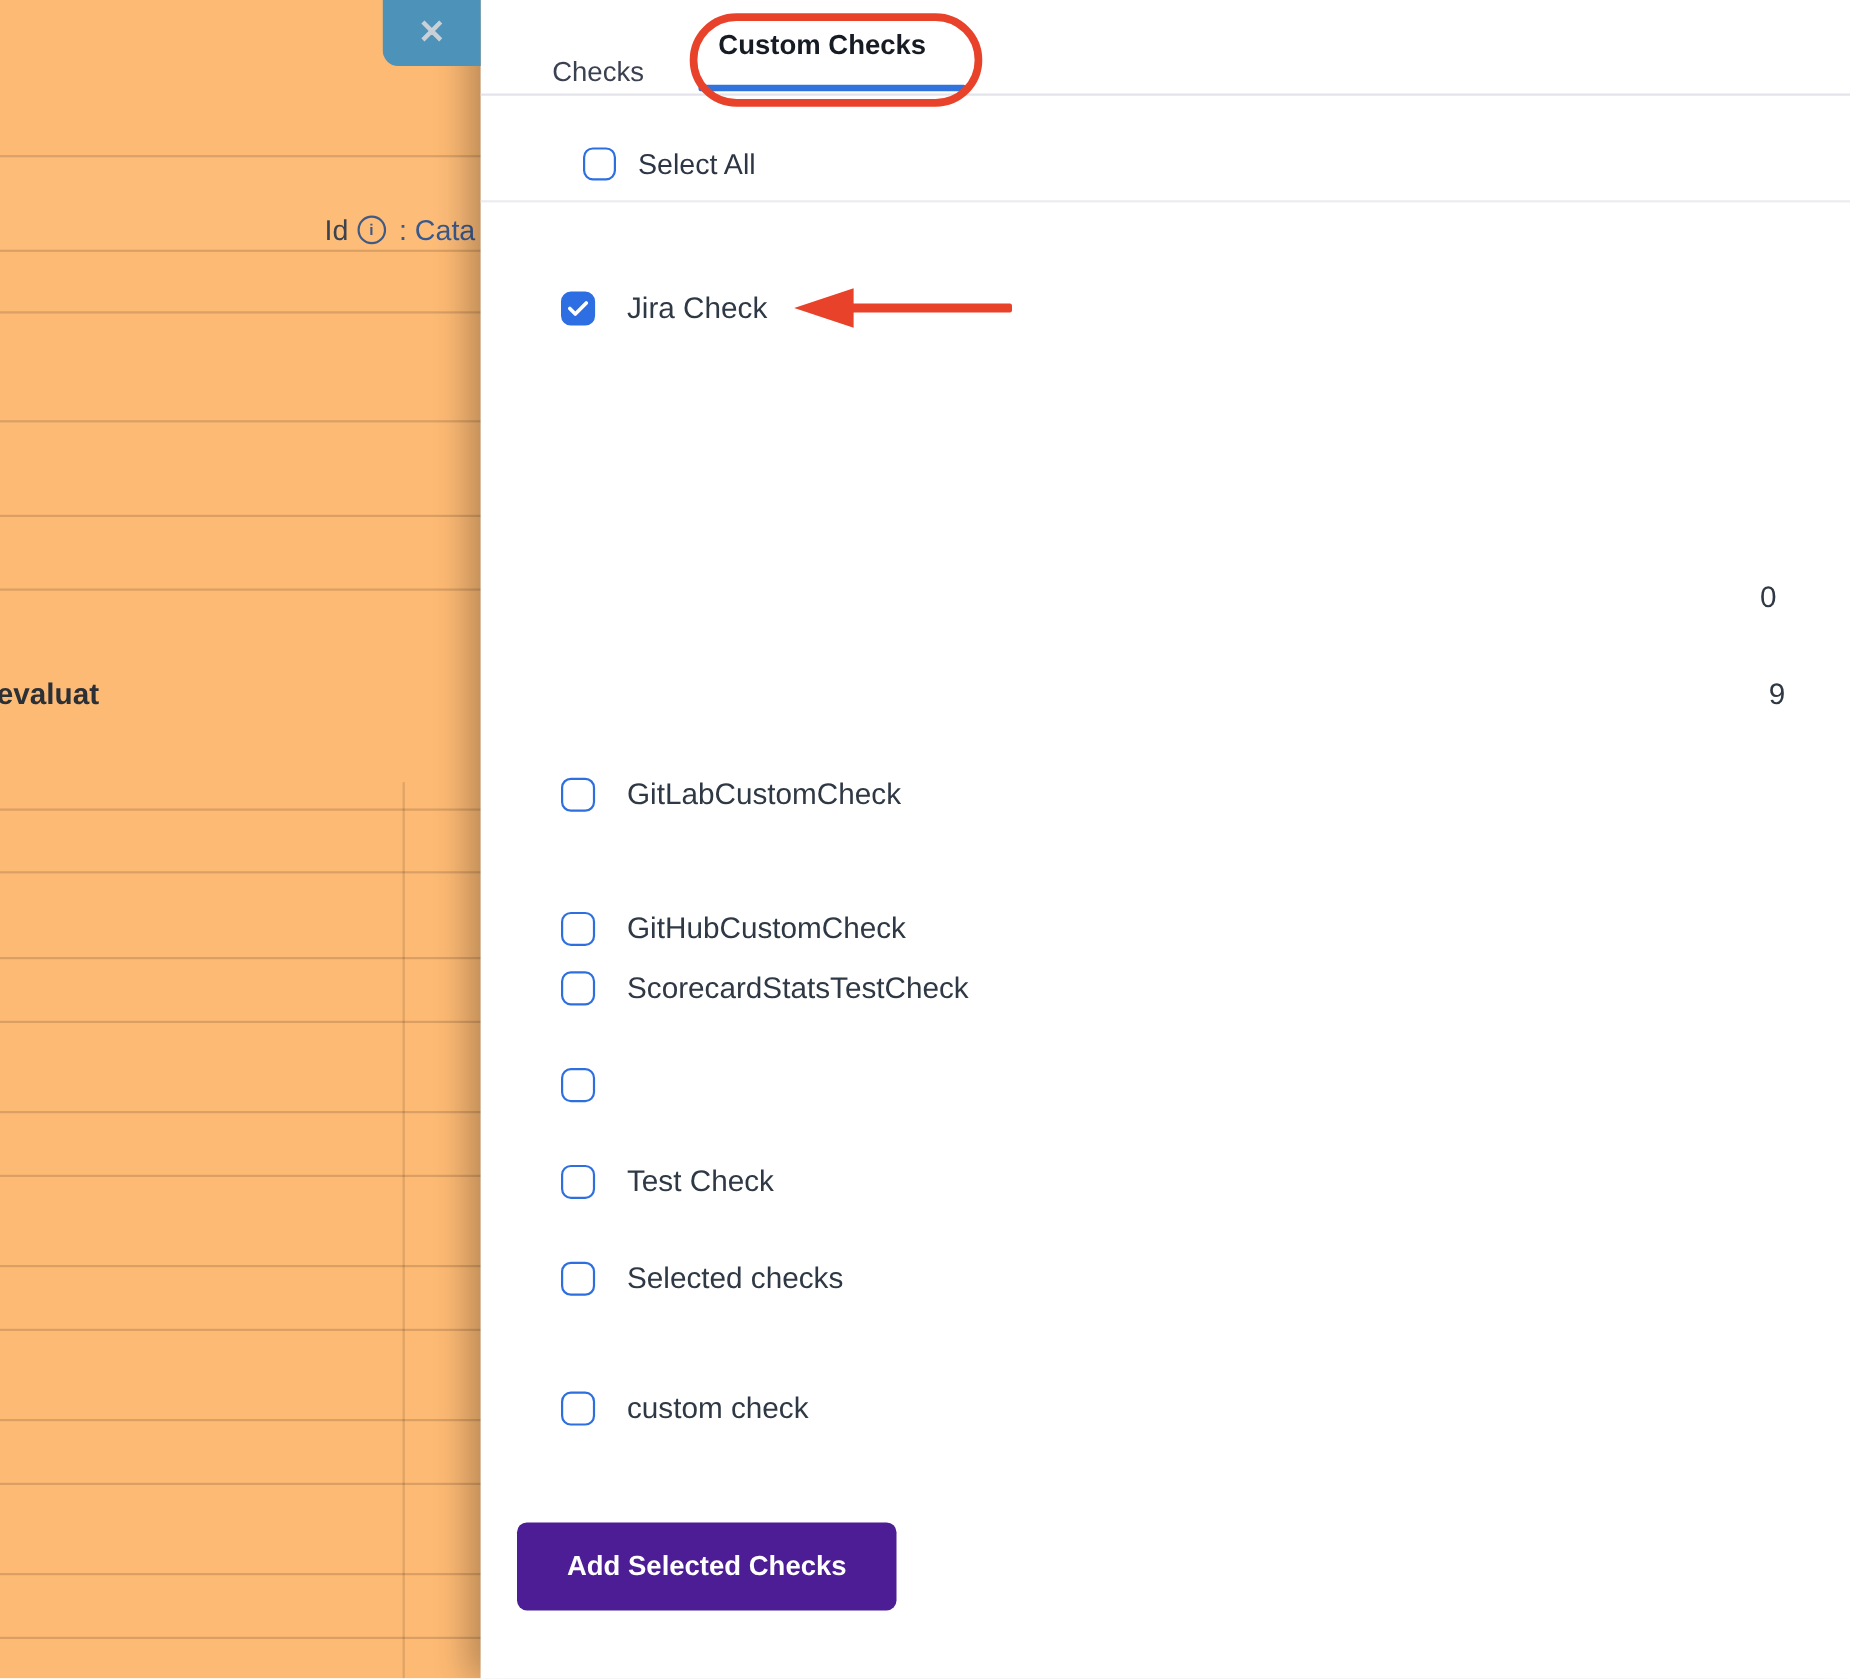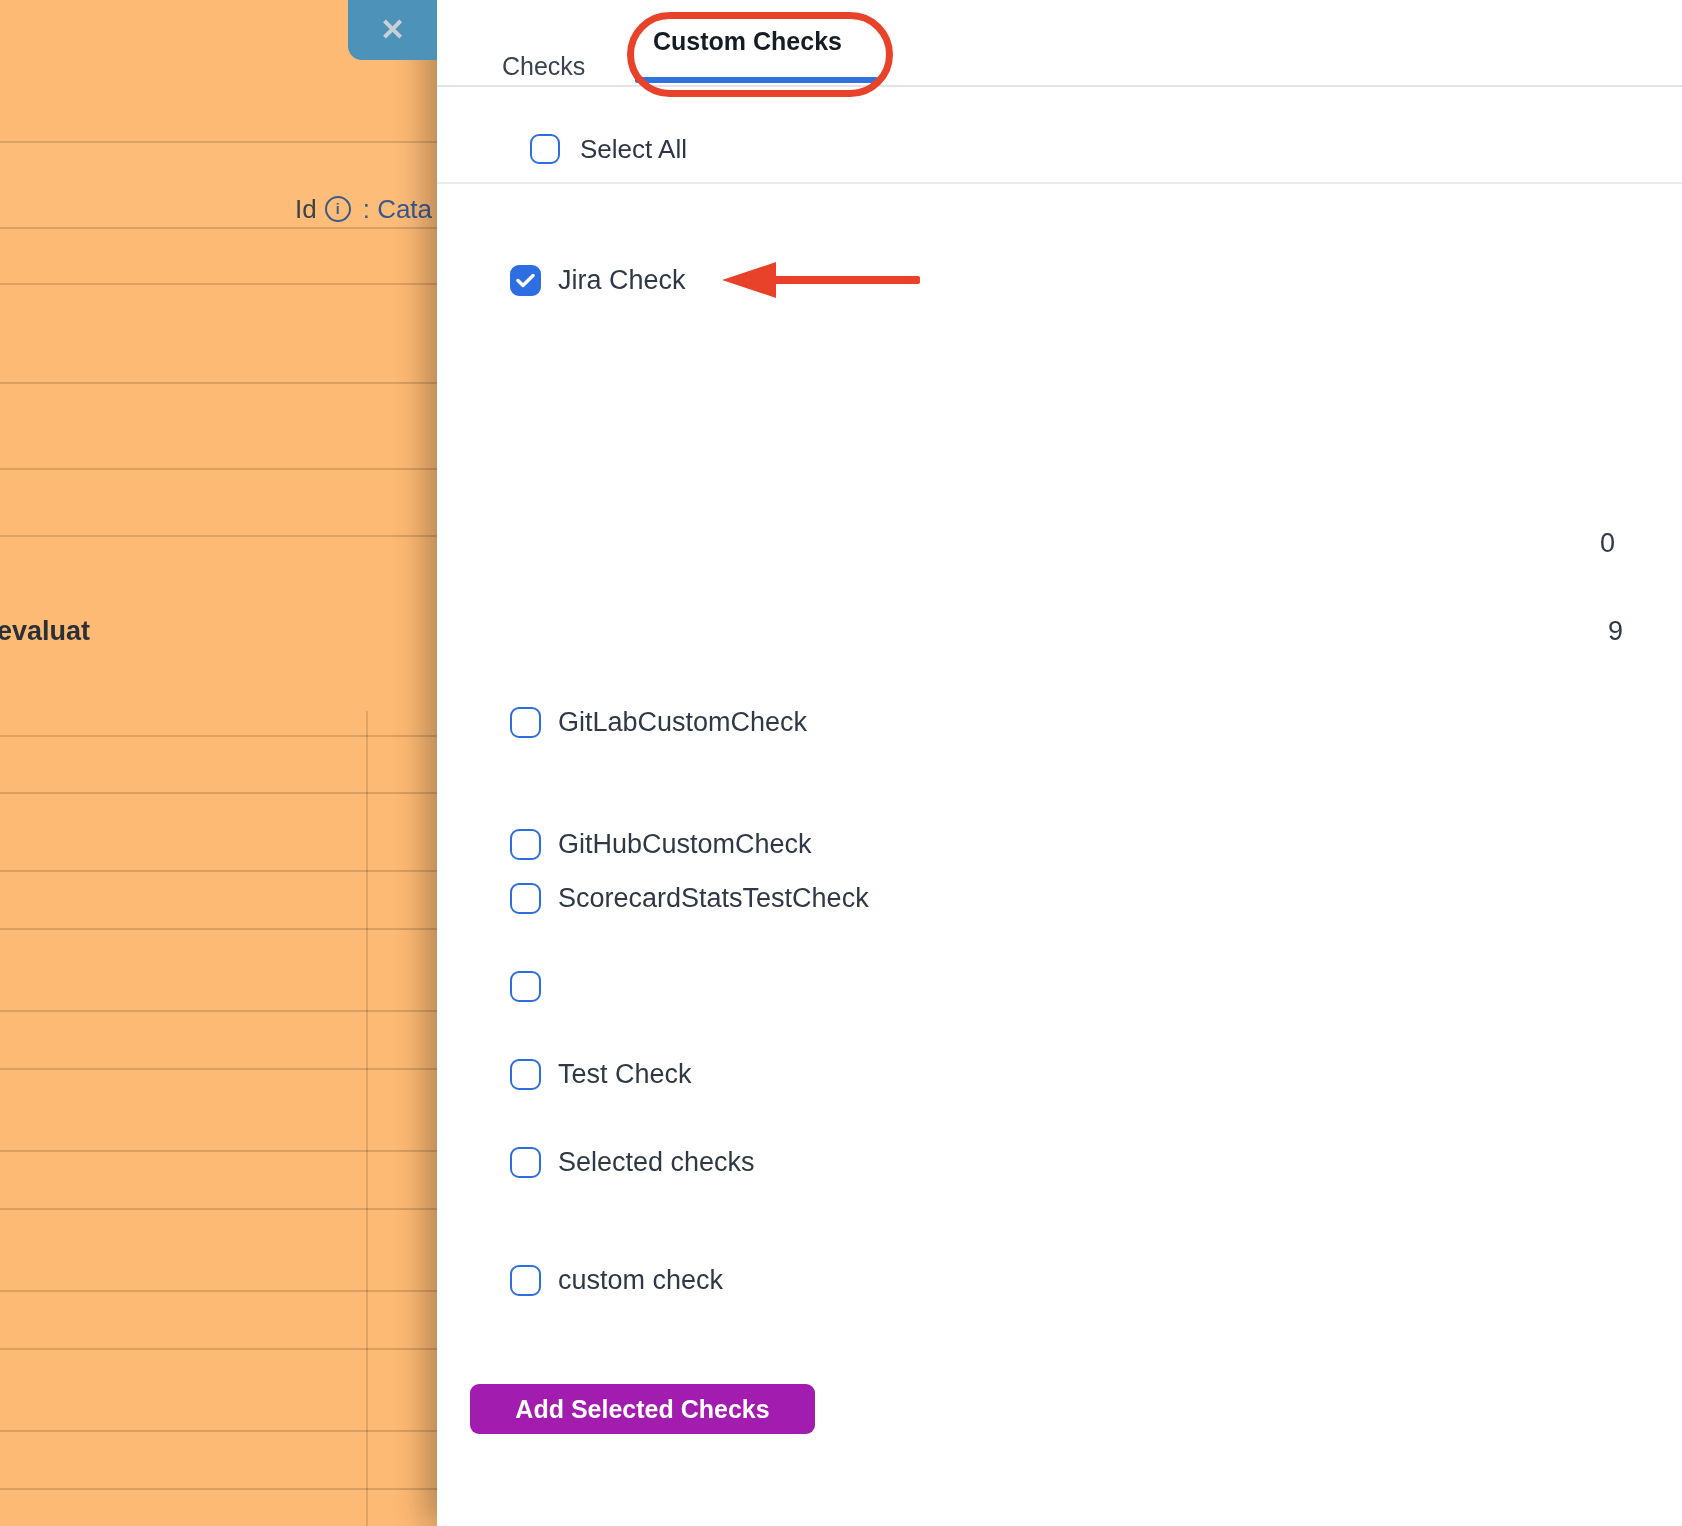--- a/index.html
+++ b/index.html
@@ -39,29 +39,29 @@
             border-radius:44px;box-sizing:border-box;z-index:60;pointer-events:none;}
 
   
   .row{position:absolute;left:0;width:1245px;height:88px;display:flex;align-items:center;}
   .row-selectall{top:120px;height:58px;padding-left:28px;}
   .cb{flex:none;width:31px;height:31px;box-sizing:border-box;border:2.5px solid #2e6fe0;border-radius:9px;
       background:#ffffff;margin-left:73px;cursor:pointer;display:flex;align-items:center;justify-content:center;}
   .row-selectall .cb{margin-left:65px;width:30px;height:30px;}
   .cb.checked{background:#2e6ee3;border-color:#2e6ee3;}
   .cb svg{display:block;}
-  .row-label{margin-left:17px;font-size:27px;color:#2f3945;white-space:nowrap;}
+  .row-label{margin-left:29px;font-size:27px;color:#2f3945;white-space:nowrap;}
   .row-selectall .row-label{font-size:26px;color:#2e3646;margin-left:20px;}
 
   .frag{position:absolute;font-size:27px;color:#2f3945;z-index:20;white-space:nowrap;}
   .frag-0{left:1163px;top:528px;}
   .frag-1{left:1171px;top:616px;}
 
   
-  .add-btn{position:absolute;left:33px;top:1384px;width:345px;height:50px;background:#a21caf;border:none;border-radius:9px;
+  .add-btn{position:absolute;left:33px;top:1384px;width:345px;height:80px;background:#4c1d95;border:none;border-radius:9px;
            color:#ffffff;font-size:25px;font-weight:700;font-family:inherit;cursor:pointer;}
 
   
   .tooltip{position:absolute;left:87px;top:322px;width:1083px;height:389px;background:#ffffff;border:1px solid #ececf2;
            border-radius:10px;box-sizing:border-box;z-index:40;
            box-shadow:0 14px 30px rgba(40,44,60,0.30),0 2px 6px rgba(40,44,60,0.12);}
   .tooltip .caret{position:absolute;left:531px;top:-13px;width:26px;height:26px;background:#ffffff;
                   transform:rotate(45deg);border-left:1px solid #e2e2ea;border-top:1px solid #e2e2ea;}
   .tt-item{position:absolute;left:35px;white-space:nowrap;}
   .tt-h{font-size:25px;font-weight:700;color:#2b313c;}

